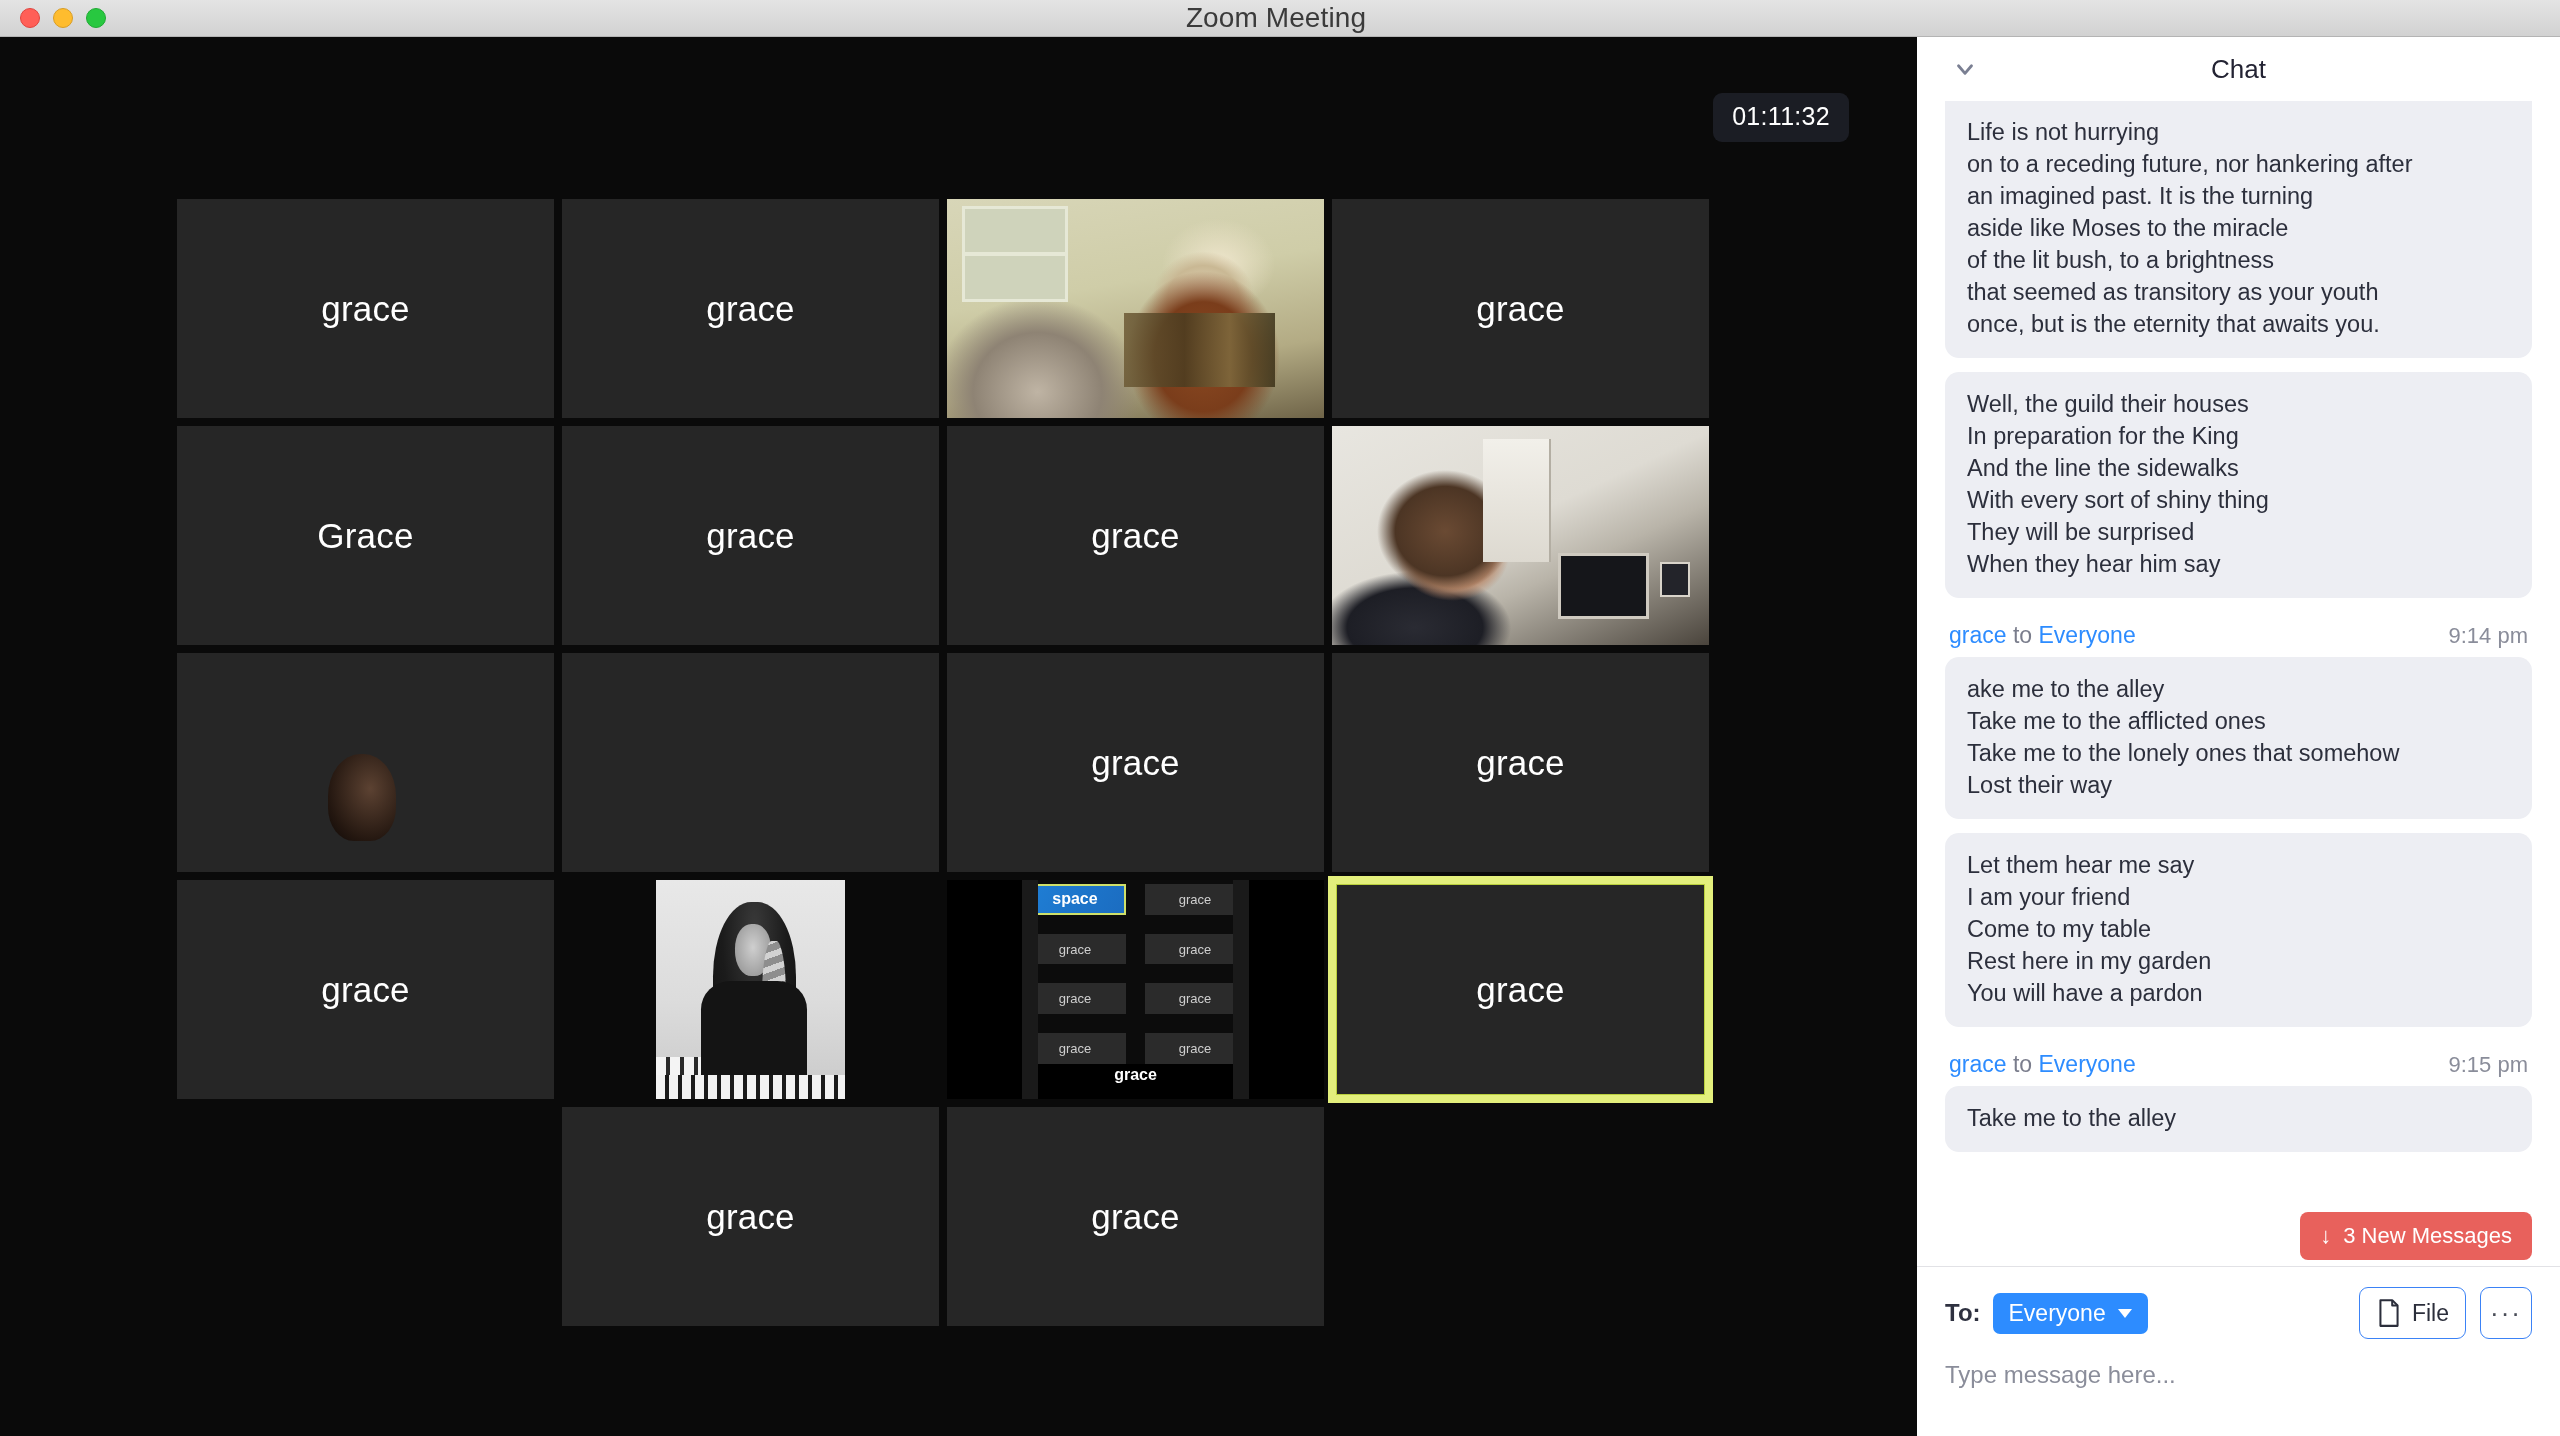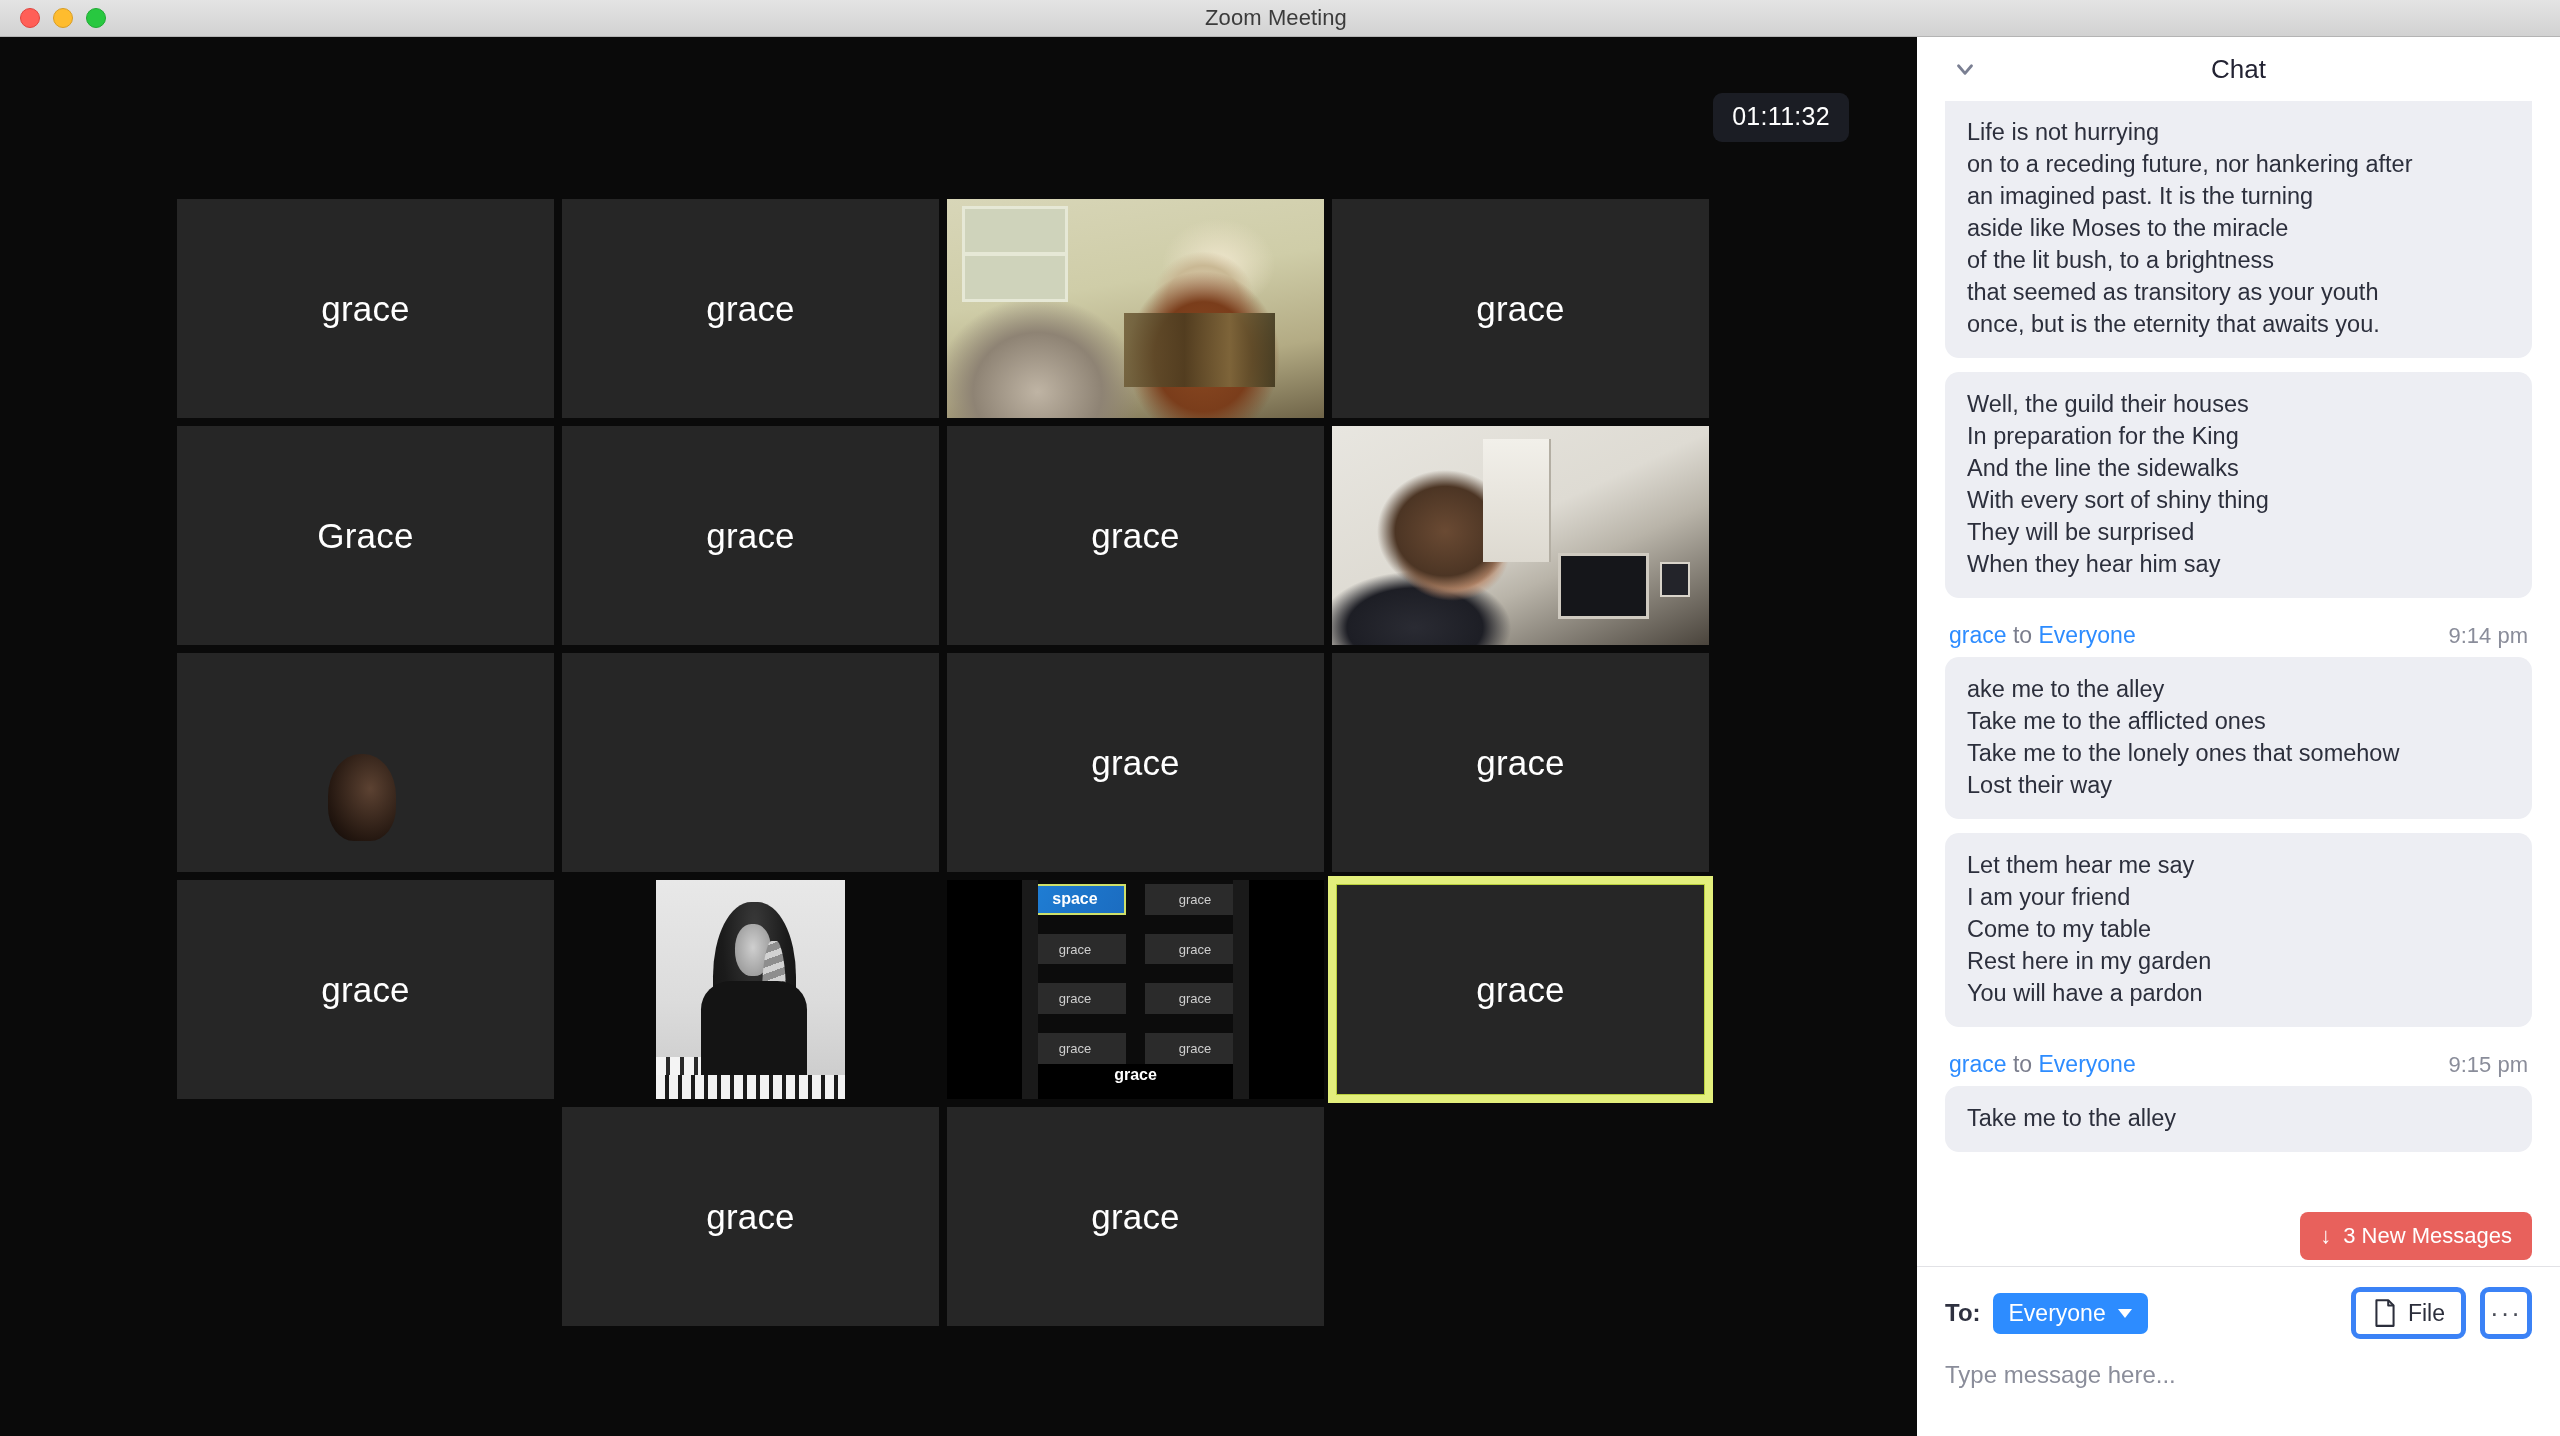--- a/index.html
+++ b/index.html
@@ -22,21 +22,21 @@
     display: flex; align-items: center;
     position: relative;
   }
   .traffic { display: flex; gap: 13px; padding-left: 20px; }
   .light { width: 20px; height: 20px; border-radius: 50%; }
   .light.red    { background: #ff5f57; border: 1px solid #e0443e; }
   .light.yellow { background: #febc2e; border: 1px solid #d89d25; }
   .light.green  { background: #28c840; border: 1px solid #1faa33; }
   .win-title {
     position: absolute; left: 0; right: 8px; text-align: center;
-    font-size: 22px; color: #3b3b3b; letter-spacing: .1px;
+    font-size: 28px; color: #3b3b3b; letter-spacing: .1px;
   }
 
   
   .body { flex: 1; display: flex; min-height: 0; }
 
   
   .stage {
     position: relative;
     width: 1917px; flex: 0 0 1917px;
     background: #0a0a0a;
@@ -292,21 +292,21 @@
     display: flex; align-items: center; gap: 12px;
   }
   .caret-down {
     width: 0; height: 0;
     border-left: 7px solid transparent;
     border-right: 7px solid transparent;
     border-top: 9px solid #fff;
   }
   .foot-actions { margin-left: auto; display: flex; gap: 14px; }
   .btn {
-    border: 5px solid #3b82f6; border-radius: 9px;
+    border: 1px solid #3b82f6; border-radius: 9px;
     background: #fff; color: #2b2e3b;
     font-size: 23px;
     height: 52px; padding: 0 16px;
     display: flex; align-items: center; gap: 10px;
   }
   .btn.icon-only { width: 52px; padding: 0; justify-content: center; font-size: 26px; letter-spacing: 2px; color:#4a4d58; }
   .file-glyph { display: block; }
   .msg-input {
     margin-top: 22px;
     font-size: 24px; color: #8a8d9a;

